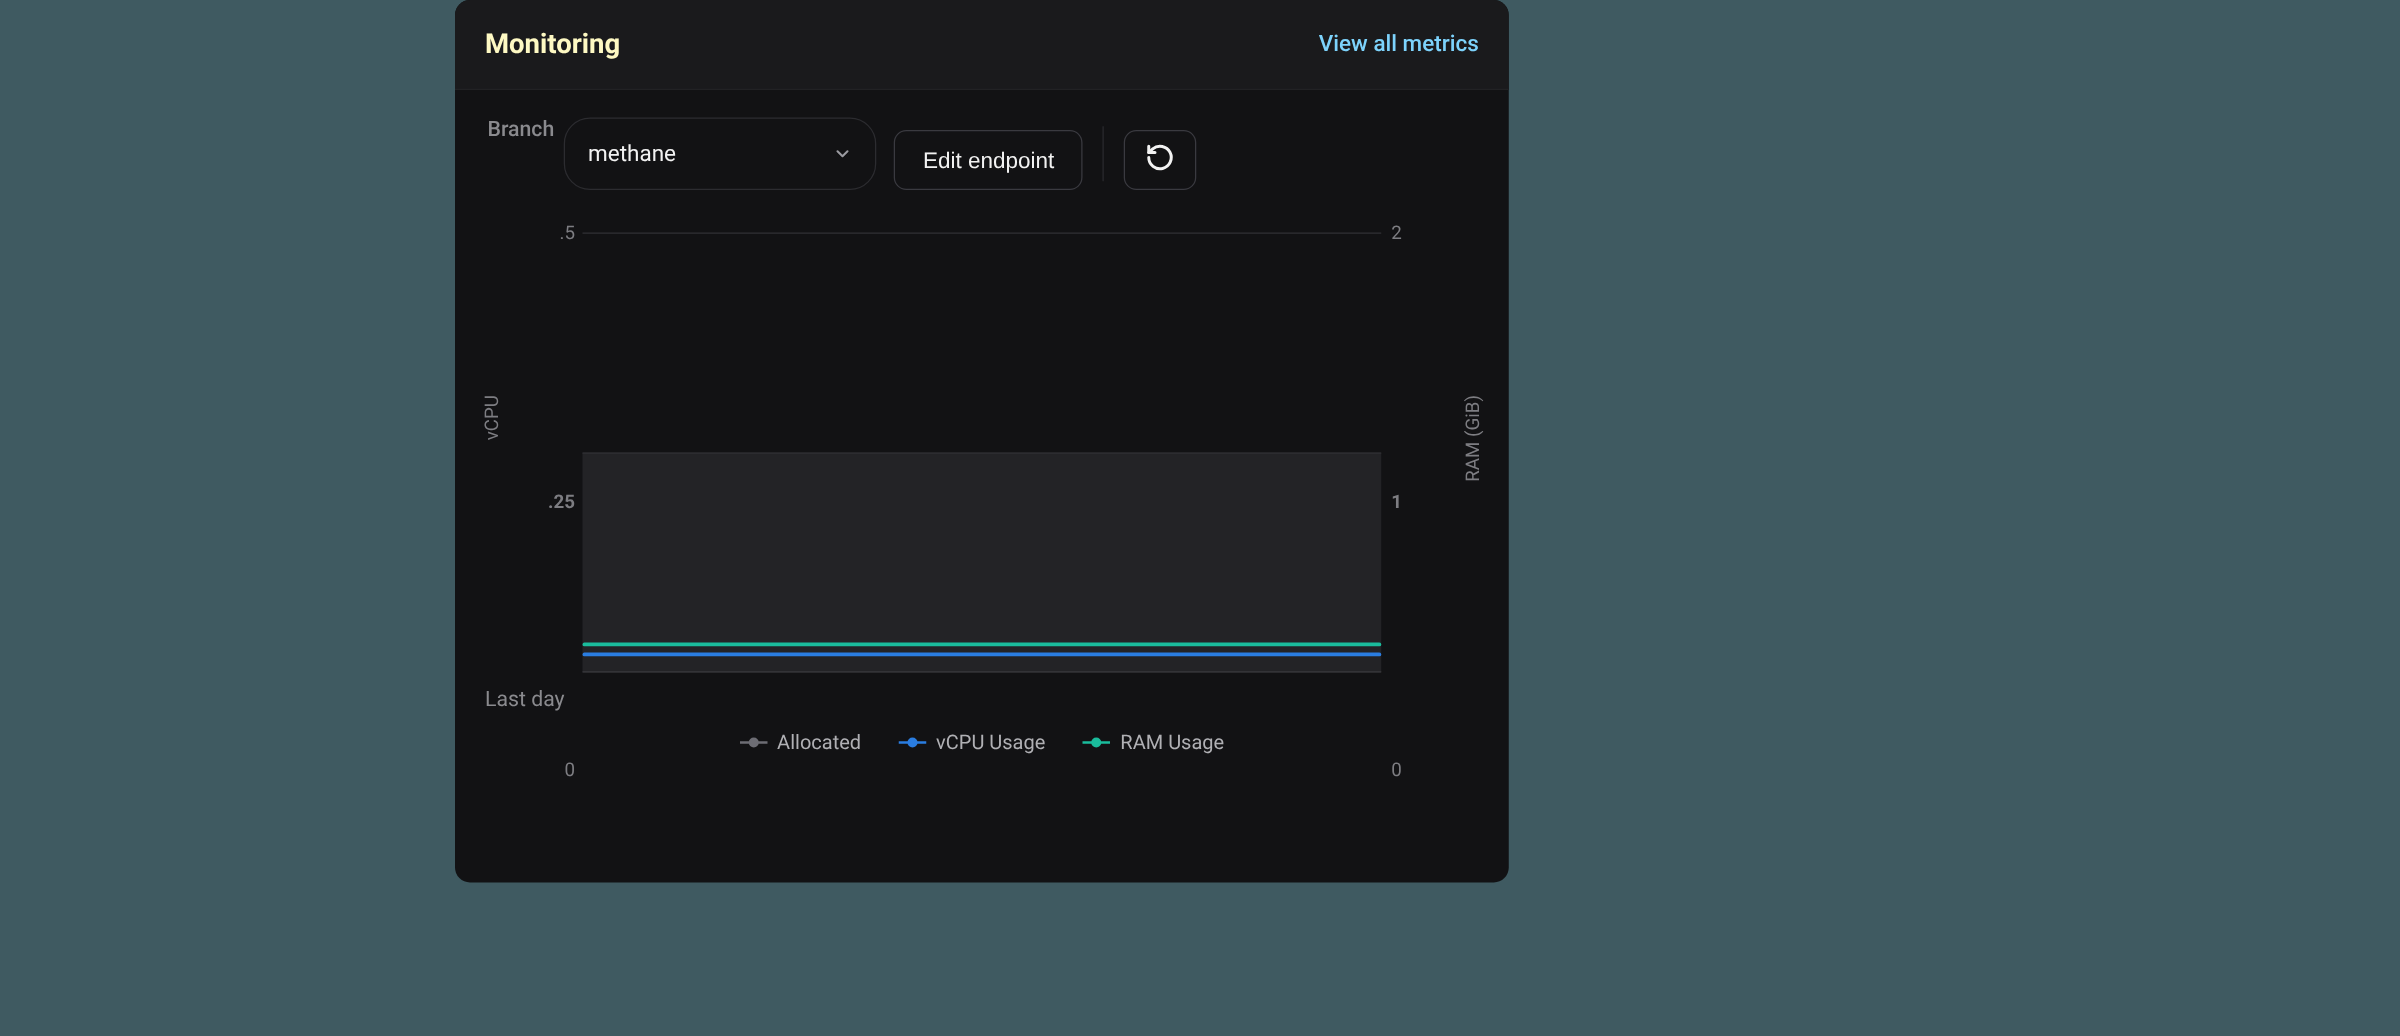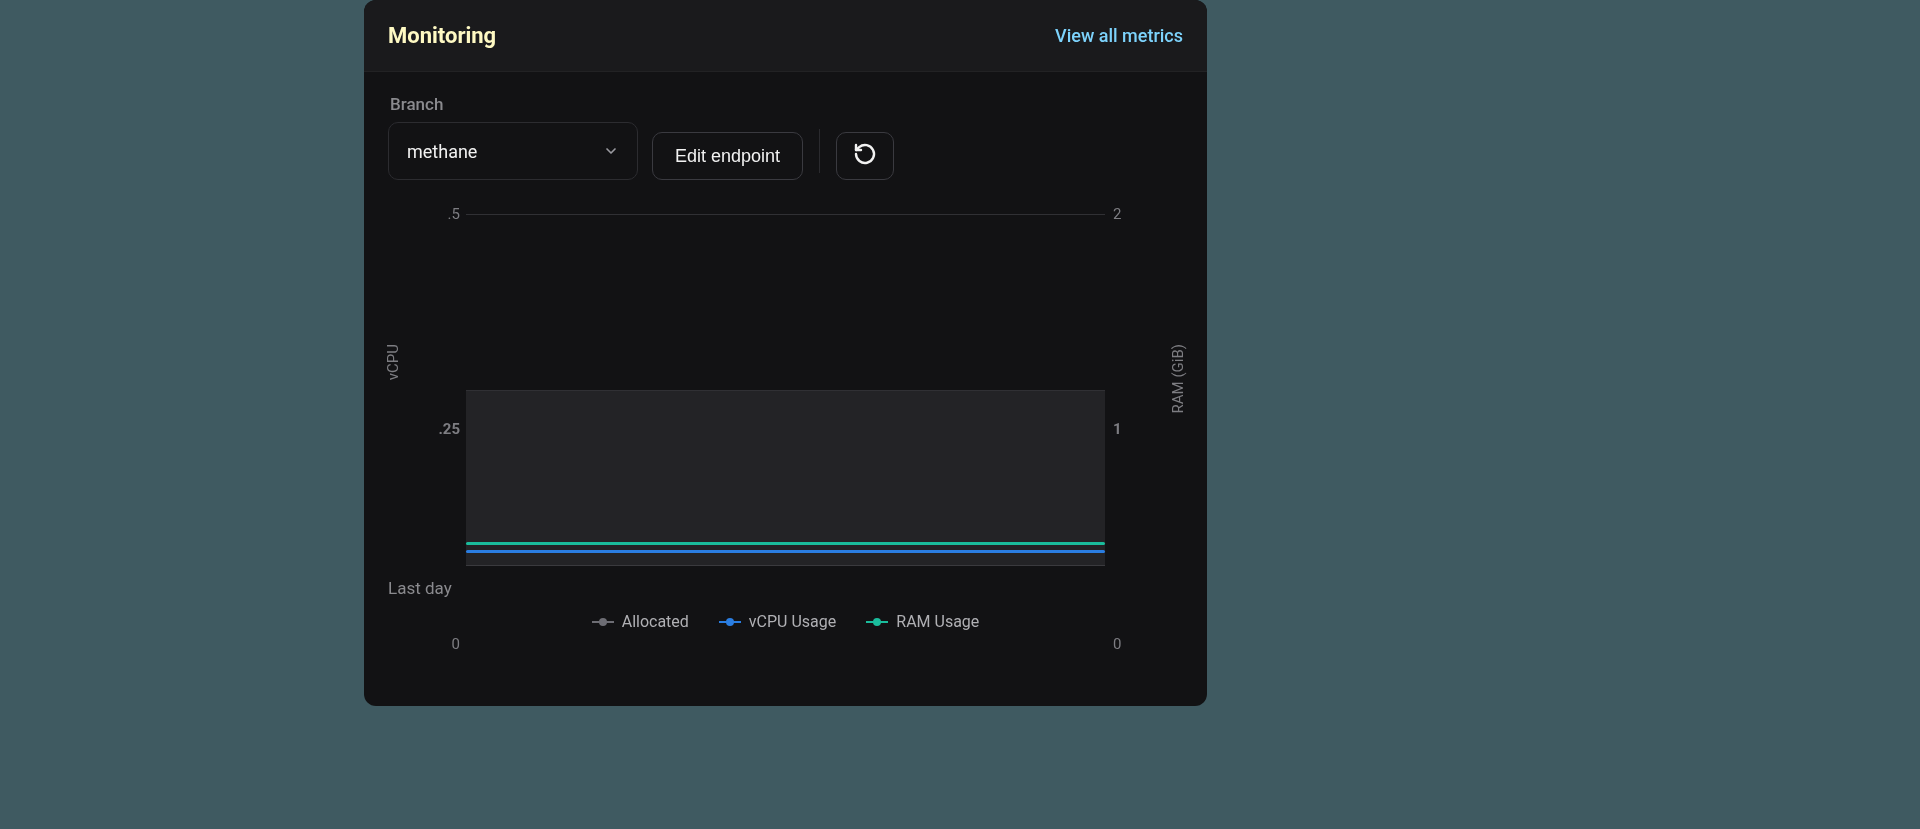--- a/index.html
+++ b/index.html
@@ -41,42 +41,42 @@
     text-decoration: none;
     font-weight: 500;
     cursor: pointer;
   }
   .controls-row {
     display: flex;
     align-items: flex-end;
     gap: 14px;
     padding: 22px 24px 0 24px;
   }
-  .field-group { display: flex; flex-direction: column; gap: 8px; justify-content: flex-end; }
+  .field-group { display: flex; gap: 8px; justify-content: flex-end; }
   .field-label {
     font-size: 17px;
     color: #8a8a8e;
     font-weight: 500;
     padding-left: 2px;
   }
   .select {
     height: 58px;
     background: #121214;
     border: 1px solid #2c2c30;
     border-radius: 10px;
     display: flex;
     align-items: center;
     justify-content: space-between;
     padding: 0 18px;
     cursor: pointer;
     color: #f2f2f2;
     font-size: 18px;
     gap: 14px;
   }
-  .select.branch { width: 250px; }
+  .select.branch { width: 250px; border-radius: 21px; }
   .select.compute { width: 250px; }
   .select-left { display: flex; align-items: center; gap: 12px; overflow: hidden; }
   .chevron {
     width: 16px; height: 16px; flex: 0 0 auto;
     display: inline-flex; align-items: center; justify-content: center;
   }
   .chevron svg { stroke: #9a9aa0; }
   .badge {
     display: inline-flex;
     align-items: center;

